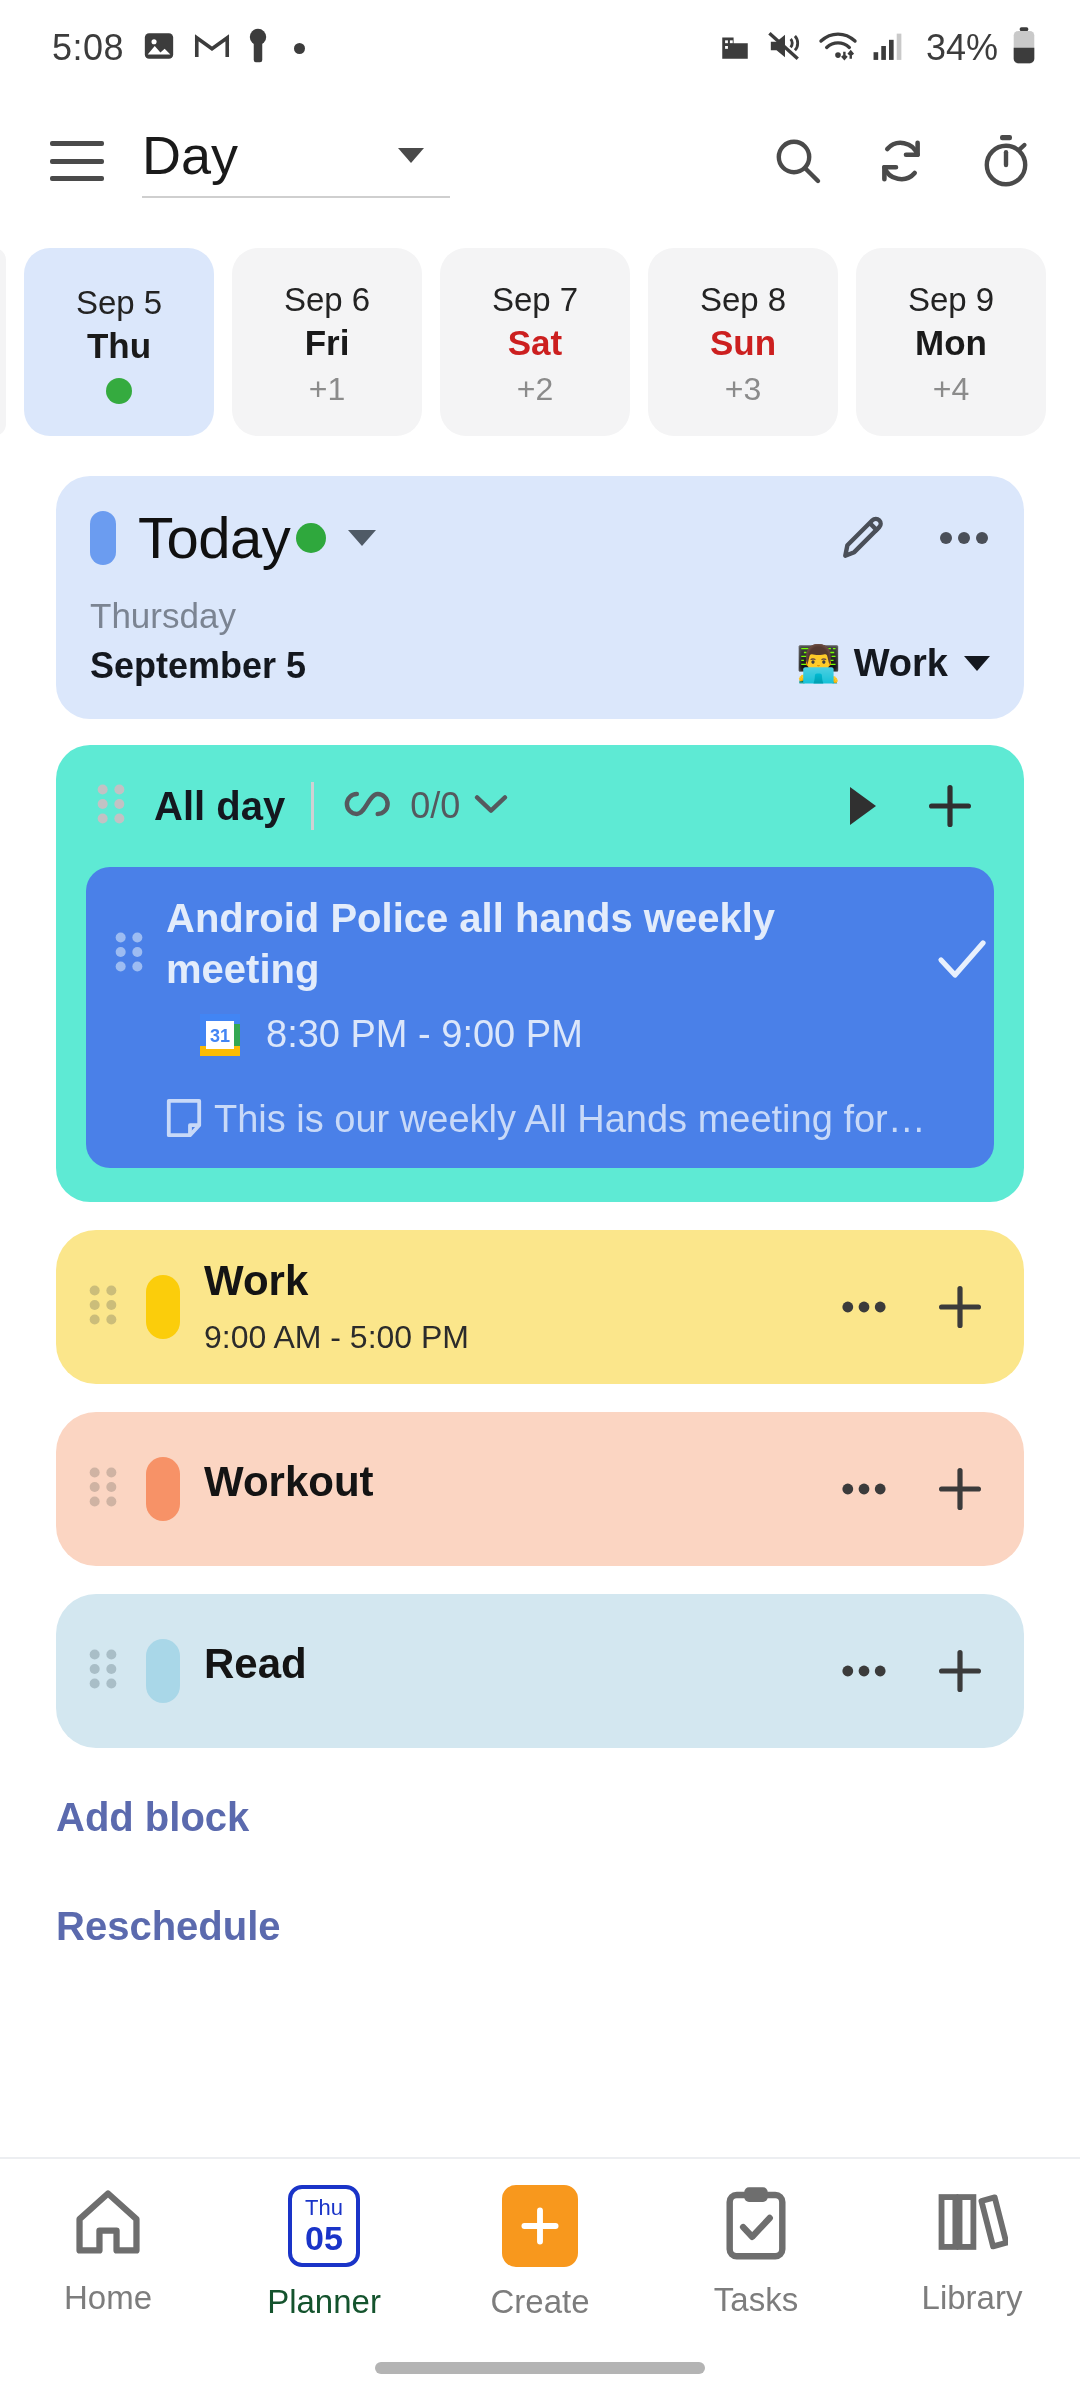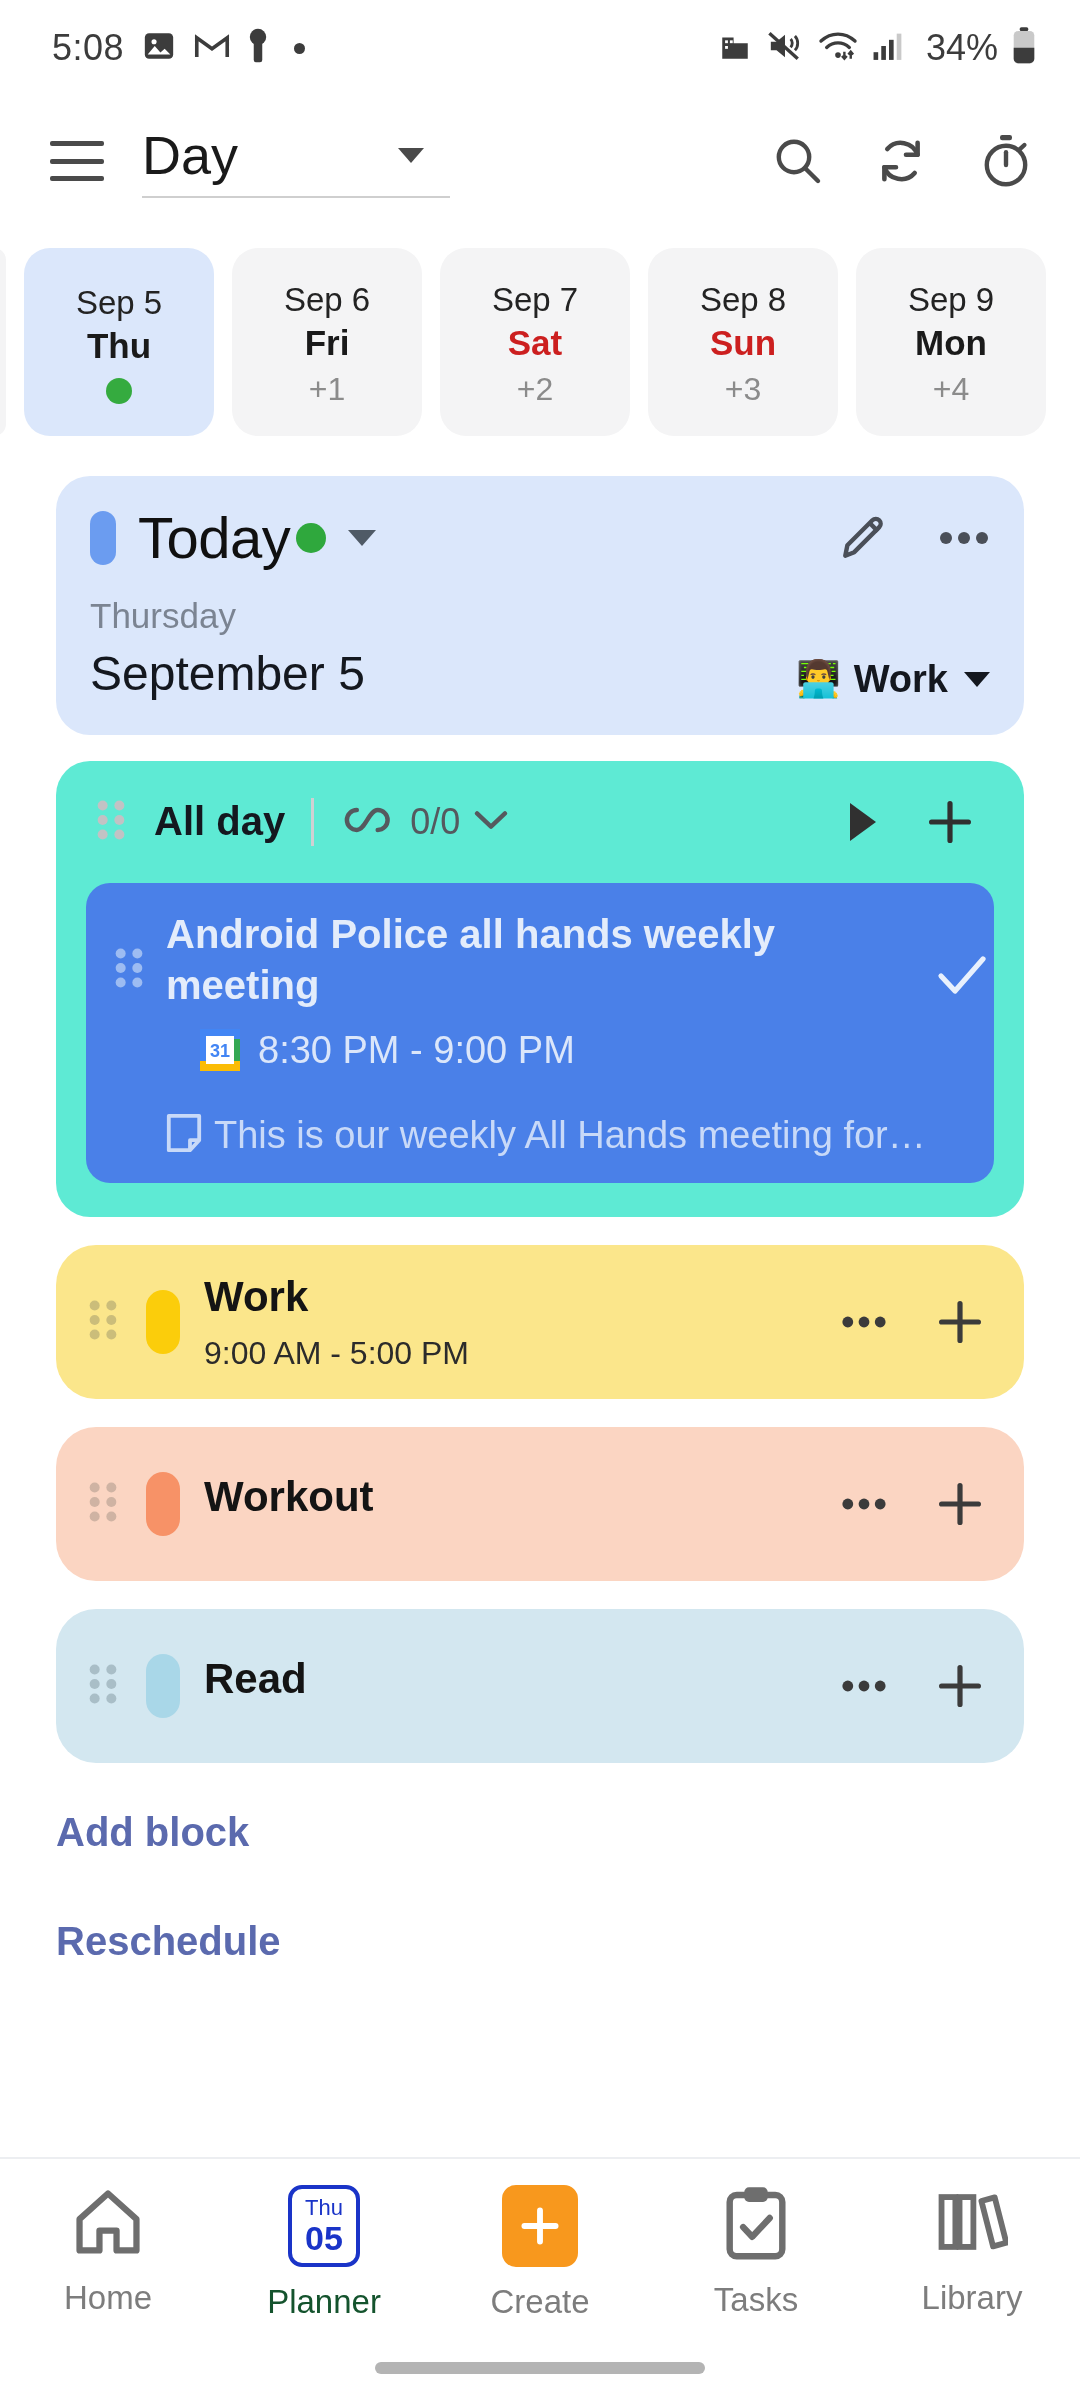--- a/index.html
+++ b/index.html
@@ -68,21 +68,21 @@
   }
   .tc-top { display:flex; align-items:center; }
   .tc-bar { width:26px; height:54px; border-radius:16px; background:#6b9cf0; }
   .tc-title { font-size:58px; color:#101010; margin-left:22px; letter-spacing:-0.5px;}
   .tc-dot { width:30px; height:30px; border-radius:50%; background:#2fa83d; margin-left:6px; }
   .tc-caret { width:0;height:0;border-left:14px solid transparent;
     border-right:14px solid transparent;border-top:16px solid #4f5a66; margin-left:22px; }
   .tc-actions { margin-left:auto; display:flex; align-items:center; gap:50px; }
   .tc-bottom { display:flex; align-items:flex-end; margin-top:22px; }
   .tc-dayname { font-size:35px; color:#7b8492; line-height:1.3; }
-  .tc-date { font-size:48px; color:#14181f; font-weight:normal; line-height:1.3; margin-top:4px;}
+  .tc-date { font-size:36px; color:#14181f; font-weight:bold; line-height:1.3; margin-top:4px;}
   .tc-ctx { margin-left:auto; display:flex; align-items:center; gap:12px; padding-bottom:4px; }
   .tc-ctx-emoji { font-size:36px; }
   .tc-ctx-label { font-size:38px; color:#14181f; font-weight:bold; }
   .tc-ctx-caret { width:0;height:0;border-left:13px solid transparent;
     border-right:13px solid transparent;border-top:15px solid #14181f; margin-left:4px;}
 
   
   .allday-section {
     margin-top:26px; background:#5eead4; border-radius:34px;
     padding:26px 30px 34px 30px;
@@ -94,21 +94,21 @@
   .ad-chev { margin-left:14px; }
   .ad-actions { margin-left:auto; display:flex; align-items:center; gap:46px; padding-right:12px;}
 
   .event-card {
     margin-top:26px; background:#4a80e8; border-radius:24px;
     padding:26px 30px 26px 26px; display:flex; align-items:flex-start; gap:0;
   }
   .ev-handle { padding-top:34px; }
   .ev-body { flex:1; margin-left:20px; }
   .ev-title { font-size:40px; font-weight:bold; color:#e3ecfb; line-height:1.28; }
-  .ev-timerow { display:flex; align-items:center; gap:18px; margin-top:16px; margin-left:34px;}
+  .ev-timerow { display:flex; align-items:center; gap:26px; margin-top:16px; margin-left:34px;}
   .ev-cal-icon { width:40px; height:46px; position:relative; }
   .ev-time { font-size:38px; color:#dbe6fa; }
   .ev-desc { display:flex; align-items:center; gap:12px; margin-top:40px; }
   .ev-desc-txt { font-size:38px; color:#c8d9f8; white-space:nowrap; overflow:hidden; }
   .ev-check { padding-top:44px; padding-left:10px; }
 
   
   .block {
     margin-top:28px; border-radius:40px; padding:0 34px 0 30px;
     display:flex; align-items:center; height:154px;

